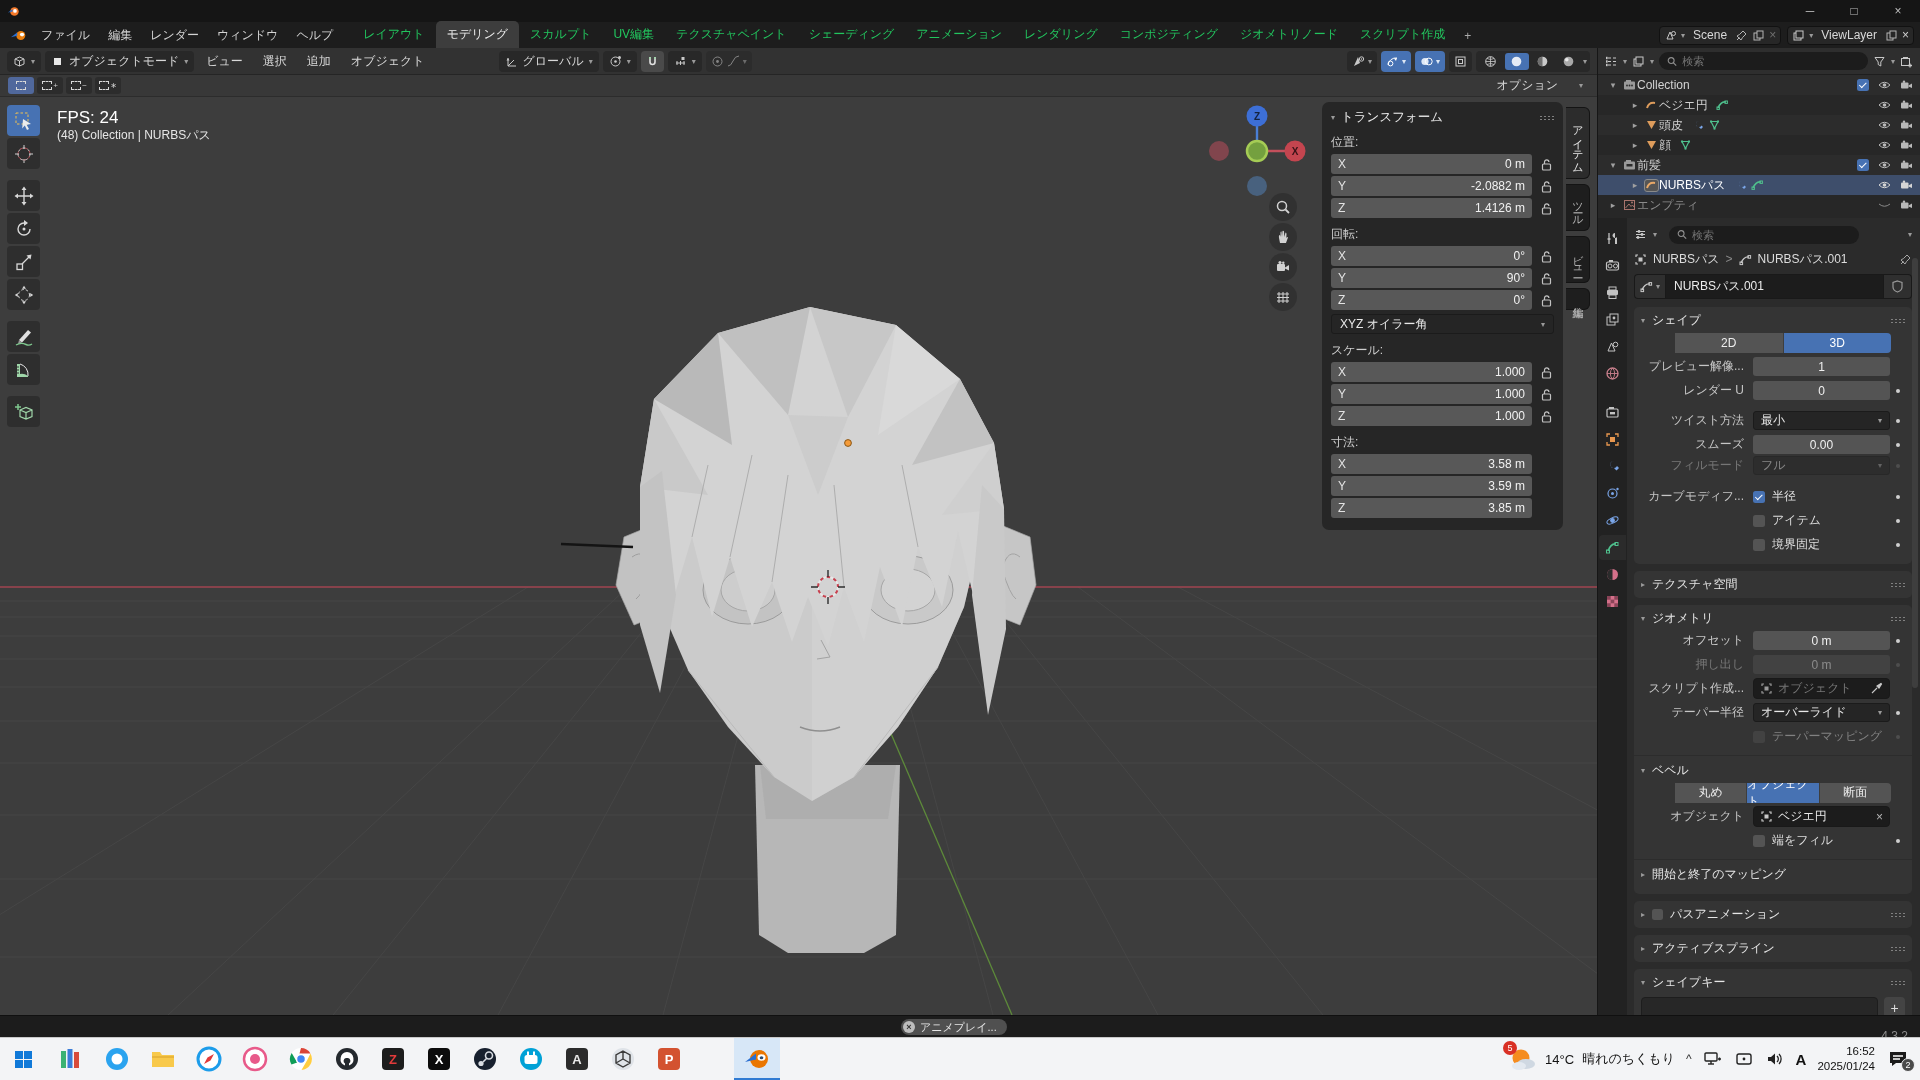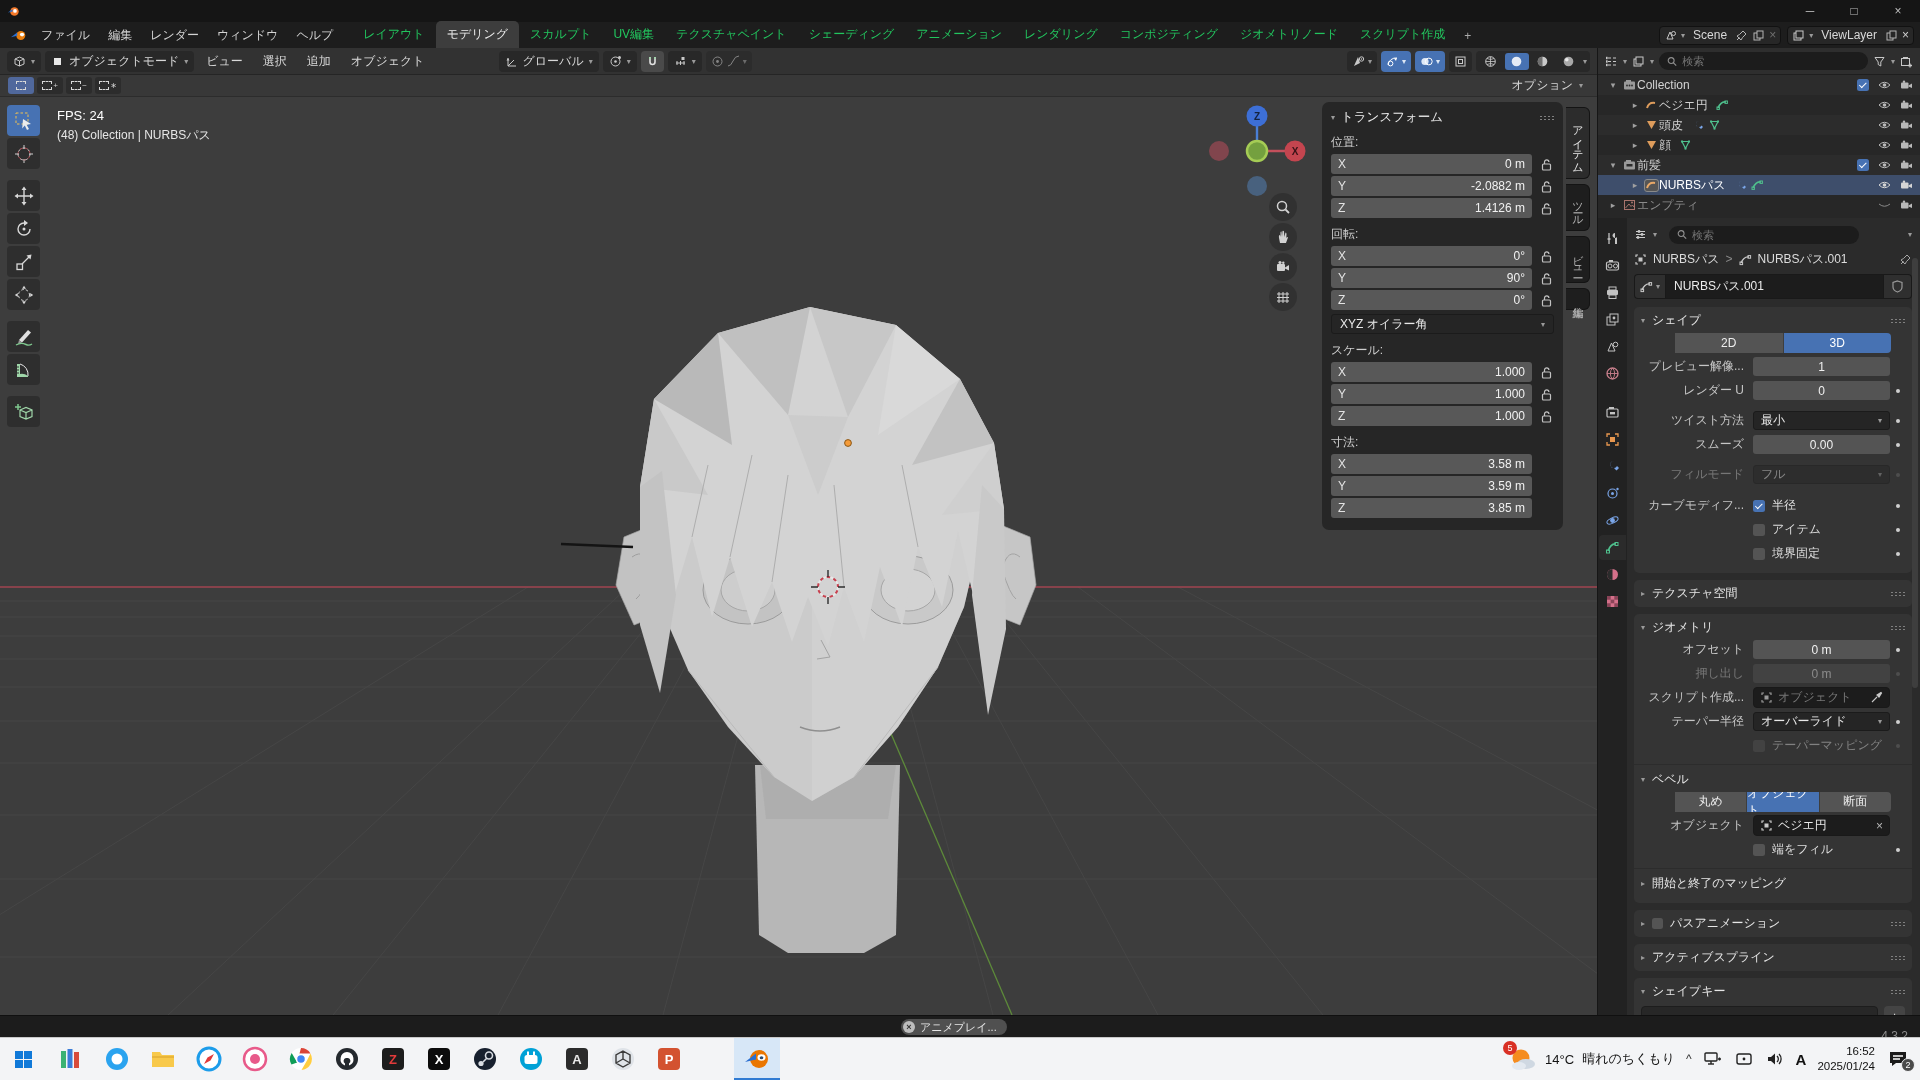--- a/index.html
+++ b/index.html
@@ -33,26 +33,26 @@
   .shadegrp{display:flex;align-items:center;background:#282828;border-radius:4px;height:21px;padding:0 3px;gap:2px;}
   .shbtn{width:24px;height:17px;border-radius:3px;display:flex;align-items:center;justify-content:center;}
   .shbtn.on{background:#4772b3;}
 
   
   .vp-tools{position:absolute;top:75px;left:0;width:1597px;height:22px;background:#383838;border-bottom:1px solid #2c2c2c;display:flex;align-items:center;padding:0 8px;gap:3px;}
   .sm{width:26px;height:17px;border-radius:3px;background:#2c2c2c;display:flex;align-items:center;justify-content:center;}
   .sm.active{background:#50689c;}
   .dashsq{width:10px;height:9px;border:1px dashed #d8d8d8;}
   .smmark{font-size:8px;color:#ccc;margin-left:1px;}
-  .optbtn{margin-left:auto;display:flex;align-items:center;gap:6px;color:#d5d5d5;padding:0 6px;}
+  .optbtn{margin-left:auto;display:flex;align-items:center;gap:21px;color:#d5d5d5;padding:0 6px;}
 
   
   .canvas{position:absolute;top:97px;left:0;width:1597px;height:918px;background:#3d3d3d;overflow:hidden;}
   .lay{position:absolute;left:0;top:0;}
-  .fps{position:absolute;left:57px;top:11px;color:#ffffff;font-size:13px;}
+  .fps{position:absolute;left:57px;top:11px;color:#ffffff;font-size:17px;}
   .vinfo{position:absolute;left:57px;top:30px;color:#e6e6e6;font-size:12px;}
 
   
   .toolbar{position:absolute;left:7px;top:8px;display:flex;flex-direction:column;gap:2px;}
   .tool{width:33px;height:31px;background:#2e2e2e;border-radius:4px;display:flex;align-items:center;justify-content:center;}
   .tool.active{background:#4772b3;}
   .tool.gap{margin-top:9px;}
 
   
   .navbtn{position:absolute;width:28px;height:28px;border-radius:50%;background:rgba(25,25,25,0.32);display:flex;align-items:center;justify-content:center;}
@@ -1114,21 +1114,21 @@
         </div>
         <div class="prow">
           <span class="plabel">スムーズ</span>
           <span class="pwidget">
               <span class="wfield">0.00</span>
             </span>
           <span class="pdot">
               <span class="dot"></span>
             </span>
         </div>
-        <div class="prow dis" style="margin-top:9px;">
+        <div class="prow dis" style="margin-top:0;">
           <span class="plabel">フィルモード</span>
           <span class="pwidget">
               <span class="wdd">
                 <span>フル</span>
                 <span class="chevt">▾</span>
               </span>
             </span>
           <span class="pdot">
               <span class="dot dim"></span>
             </span>

